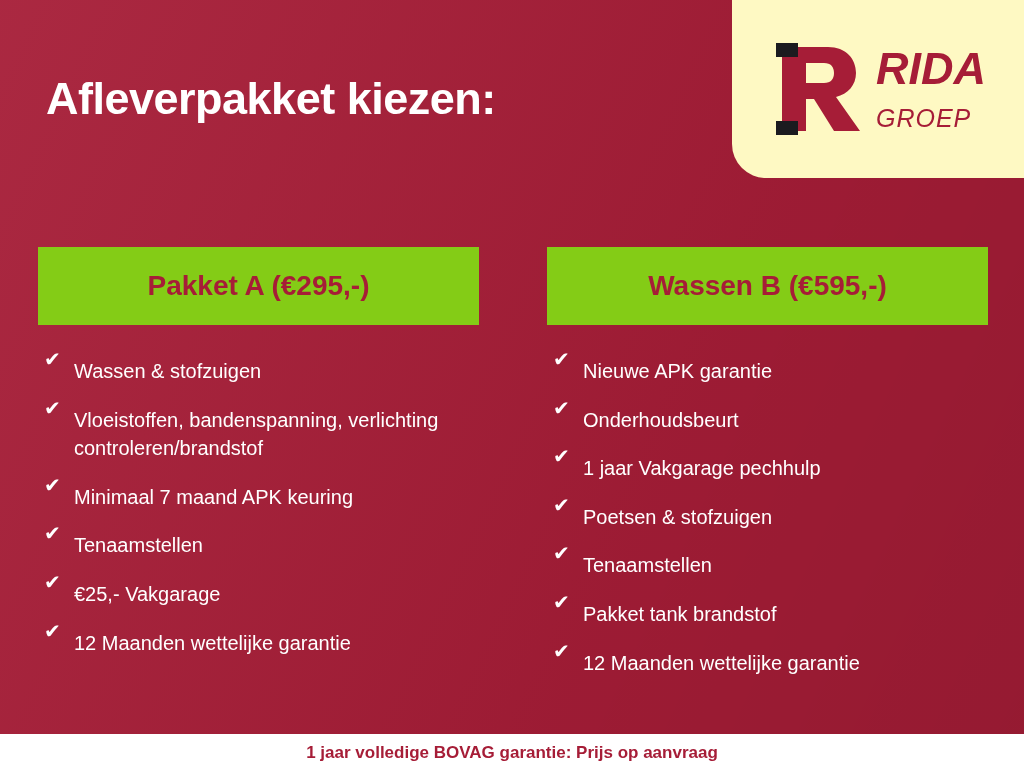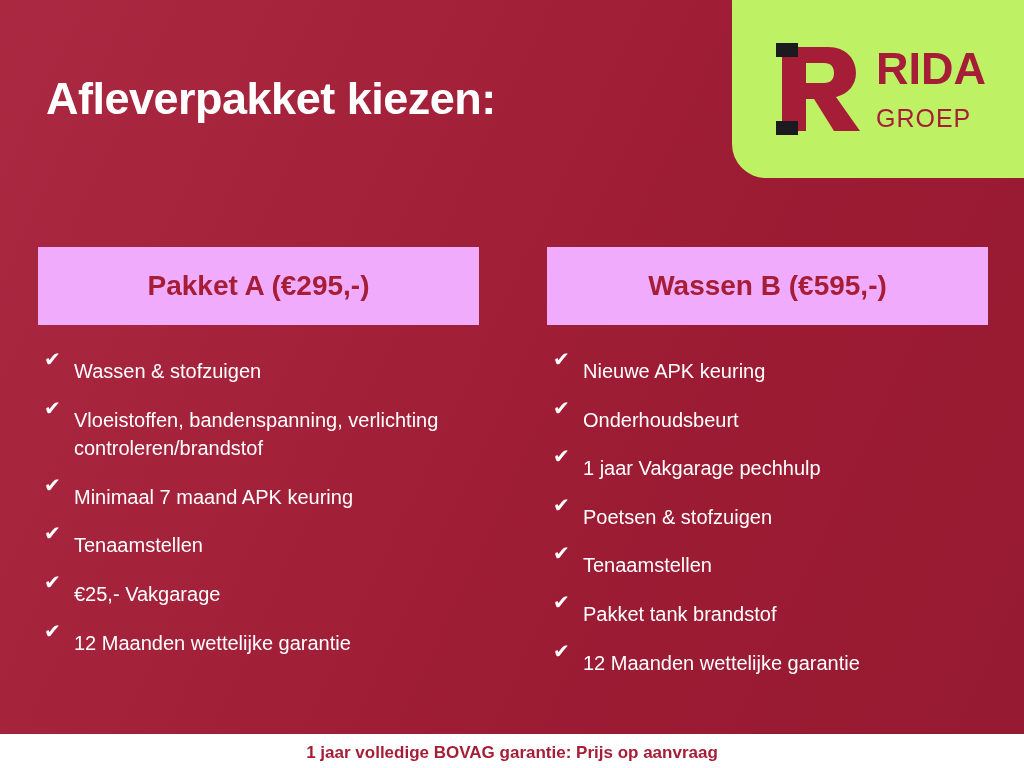--- a/index.html
+++ b/index.html
@@ -53,26 +53,27 @@
     z-index: 5;
   }
 
   
   .logo-block {
     position: absolute;
     right: 0;
     top: 0;
     width: 292px;
     height: 178px;
-    background: #bef264;
+    background: #fef9c3;
     border-bottom-left-radius: 34px;
     z-index: 6;
     display: flex;
     align-items: center;
     justify-content: center;
+    font-style: italic;
   }
   .logo-inner {
     display: flex;
     align-items: center;
     gap: 14px;
     padding-left: 6px;
   }
   .logo-mark {
     position: relative;
     width: 86px;
@@ -104,21 +105,21 @@
     top: 247px;
     width: 950px;
     display: flex;
     gap: 68px;
     z-index: 5;
   }
   .card {
     width: 441px;
   }
   .card-header {
-    background: #f0abfc;
+    background: #84cc16;
     height: 78px;
     display: flex;
     align-items: center;
     justify-content: center;
     text-align: center;
   }
   .card-header-text {
     font-size: 28px;
     font-weight: bold;
     color: #a61d37;
@@ -236,21 +237,21 @@
       </ul>
     </div>
 
     <div class="card">
       <div class="card-header">
         <span class="card-header-text">Wassen B (€595,-)</span>
       </div>
       <ul class="feature-list">
         <li class="feature-item">
           <span class="check">✔</span>
-          <span class="feature-text">Nieuwe APK keuring</span>
+          <span class="feature-text">Nieuwe APK garantie</span>
         </li>
         <li class="feature-item">
           <span class="check">✔</span>
           <span class="feature-text">Onderhoudsbeurt</span>
         </li>
         <li class="feature-item">
           <span class="check">✔</span>
           <span class="feature-text">1 jaar Vakgarage pechhulp</span>
         </li>
         <li class="feature-item">

